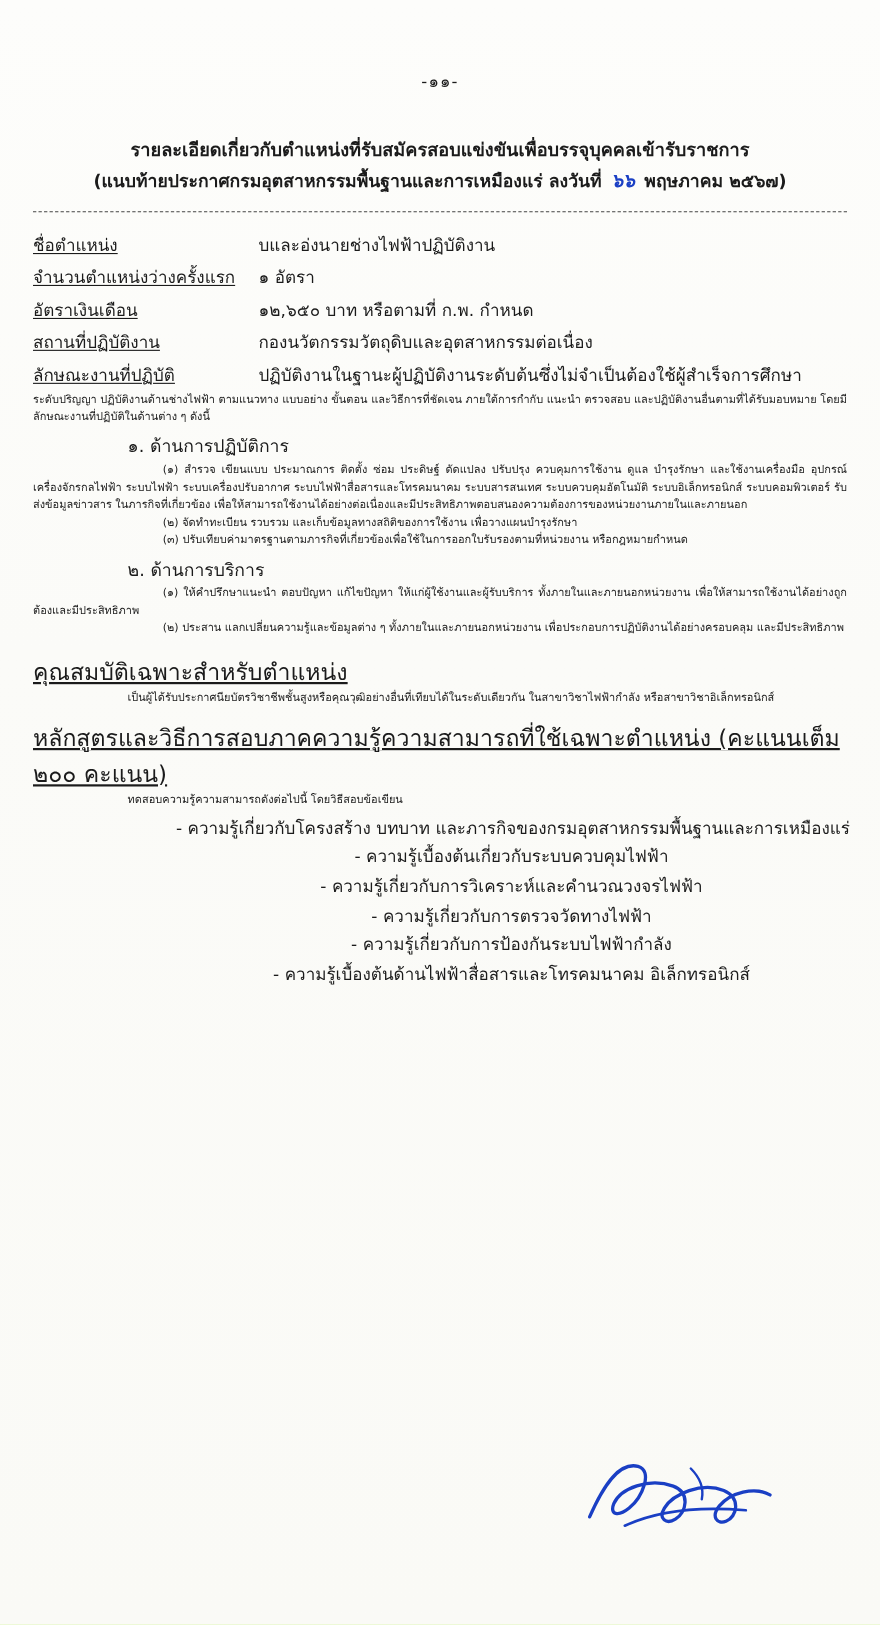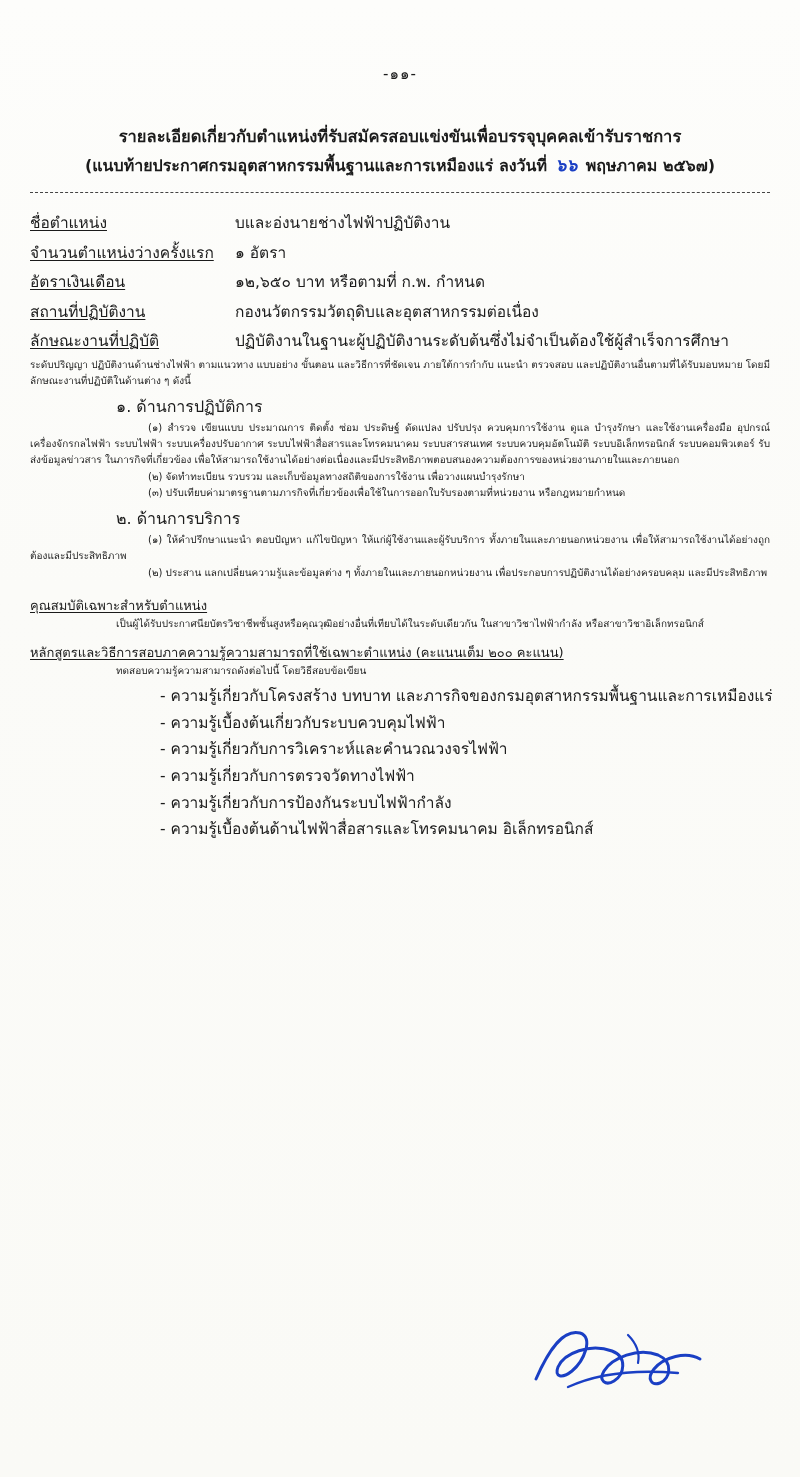--- a/index.html
+++ b/index.html
@@ -89,34 +89,35 @@
     line-height: 1.62;
     margin: 0;
     text-align: justify;
   }
   .indent1 { text-indent: 86px; }
   .indent2 { text-indent: 118px; }
   .heading-indent { text-indent: 86px; font-size: 16px; line-height: 1.7; margin: 4px 0 0 0; }
   .underline-head {
     text-decoration: underline;
     text-underline-offset: 2px;
-    font-size: 13px;
+    font-size: 21px;
     margin: 14px 0 0 0;
   }
   .block-gap { margin-top: 10px; }
   .list {
     margin: 4px 0 0 0;
     padding: 0;
     list-style: none;
     font-size: 15.5px;
     line-height: 1.72;
   }
   .list li {
     padding-left: 130px;
     white-space: nowrap;
+    text-align: center;
   }
   .signature {
     position: absolute;
     right: 92px;
     bottom: 74px;
     width: 180px;
     height: 86px;
   }
   .sig-svg { display: block; }
 </style>

